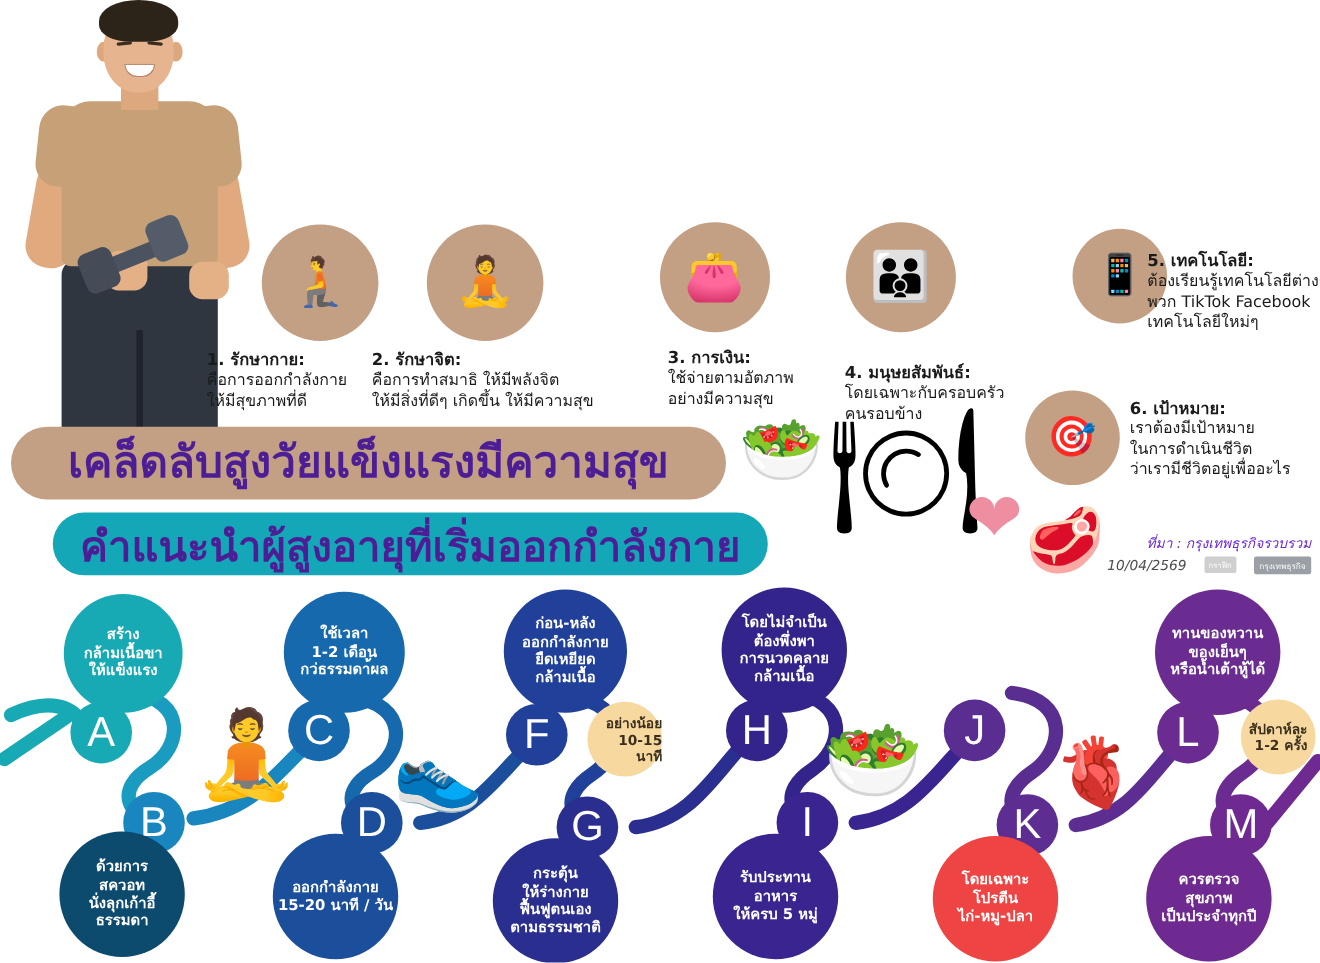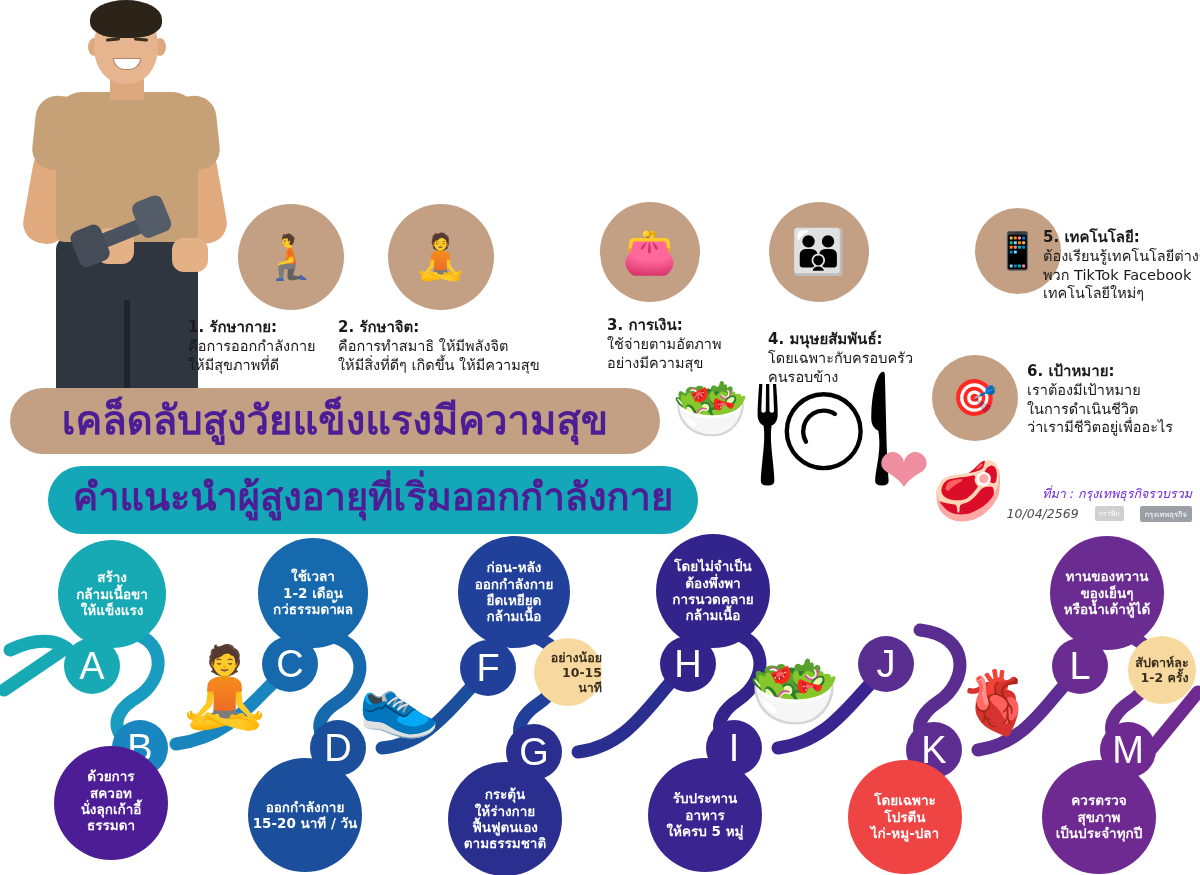--- a/index.html
+++ b/index.html
@@ -53,21 +53,21 @@
   
   .banner {
     position: absolute; display: flex; align-items: flex-start; justify-content: center;
     border-radius: 40px; color: #4c1d95; font-weight: bold;
   }
   #banner-main {
     left: 10px; top: 388px; width: 650px; height: 66px;
     background: #c3a084; font-size: 40px;
   }
   #banner-sub {
-    left: 48px; top: 466px; width: 650px; height: 68px;
+    left: 48px; top: 466px; width: 650px; height: 57px;
     background: #14a7b8; font-size: 38px;
   }
   .banner span { display:block; padding-bottom:4px; }
 
   
   #source { position: absolute; right: 8px; top: 484px; text-align: right; }
   .src-line1 { font-size: 12.5px; font-style: italic; color: #6d28d9; }
   .src-line2 { font-size: 12.5px; font-style: italic; color: #4d4d4d; margin-top: 2px; display:flex; justify-content:flex-end; align-items:flex-start; gap:16px;}
   .src-chip { background:#cfcfcf; color:#fff; font-size:7px; padding:2px 4px; border-radius:2px; font-style:normal; }
   .src-chip2 { background:#9aa0a6; color:#fff; font-size:7.5px; padding:2px 5px; border-radius:2px; font-style:normal; }
@@ -271,21 +271,21 @@
         <div>ให้แข็งแรง</div>
       </div>
     </div>
     <div class="node node-letter" style="left:64px;top:108px;width:56px;height:56px;background:#18aab4;">
       <span>A</span>
     </div>
 
     <div class="node node-letter" style="left:112px;top:190px;width:56px;height:56px;background:#1a86bf;">
       <span>B</span>
     </div>
-    <div class="node node-big" style="left:54px;top:216px;width:114px;height:114px;background:#4c1d95;font-family:Liberation Mono, monospace;">
+    <div class="node node-big" style="left:54px;top:226px;width:114px;height:114px;background:#0c4a6e;">
       <div>
         <div>ด้วยการ</div>
         <div>สควอท</div>
         <div>นั่งลุกเก้าอี้</div>
         <div>ธรรมดา</div>
       </div>
     </div>
 
     <div class="node node-big" style="left:258px;top:8px;width:110px;height:110px;background:#1769ad;">
       <div>

